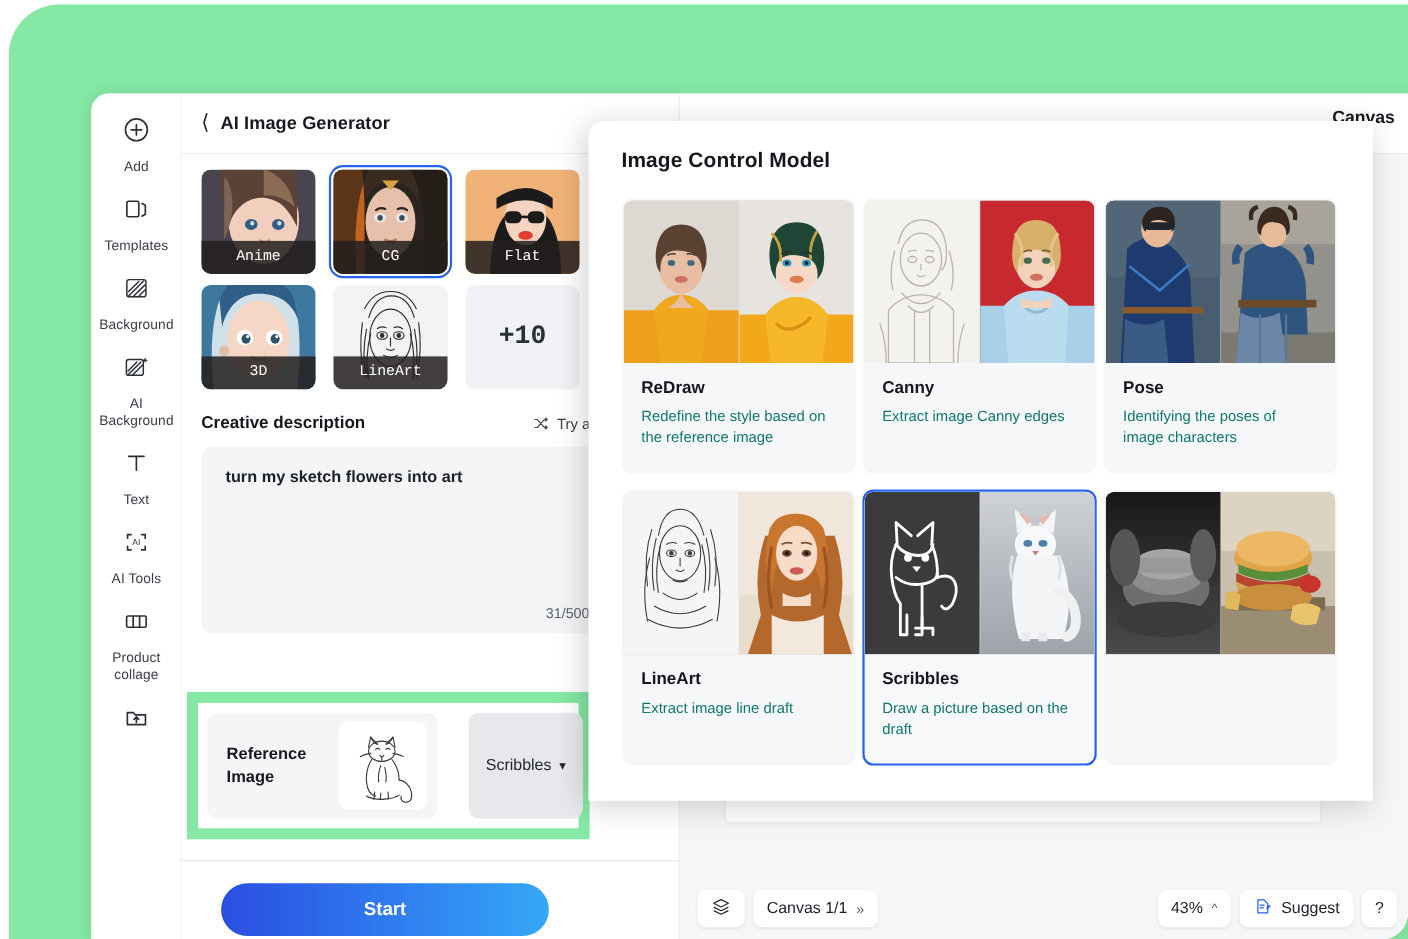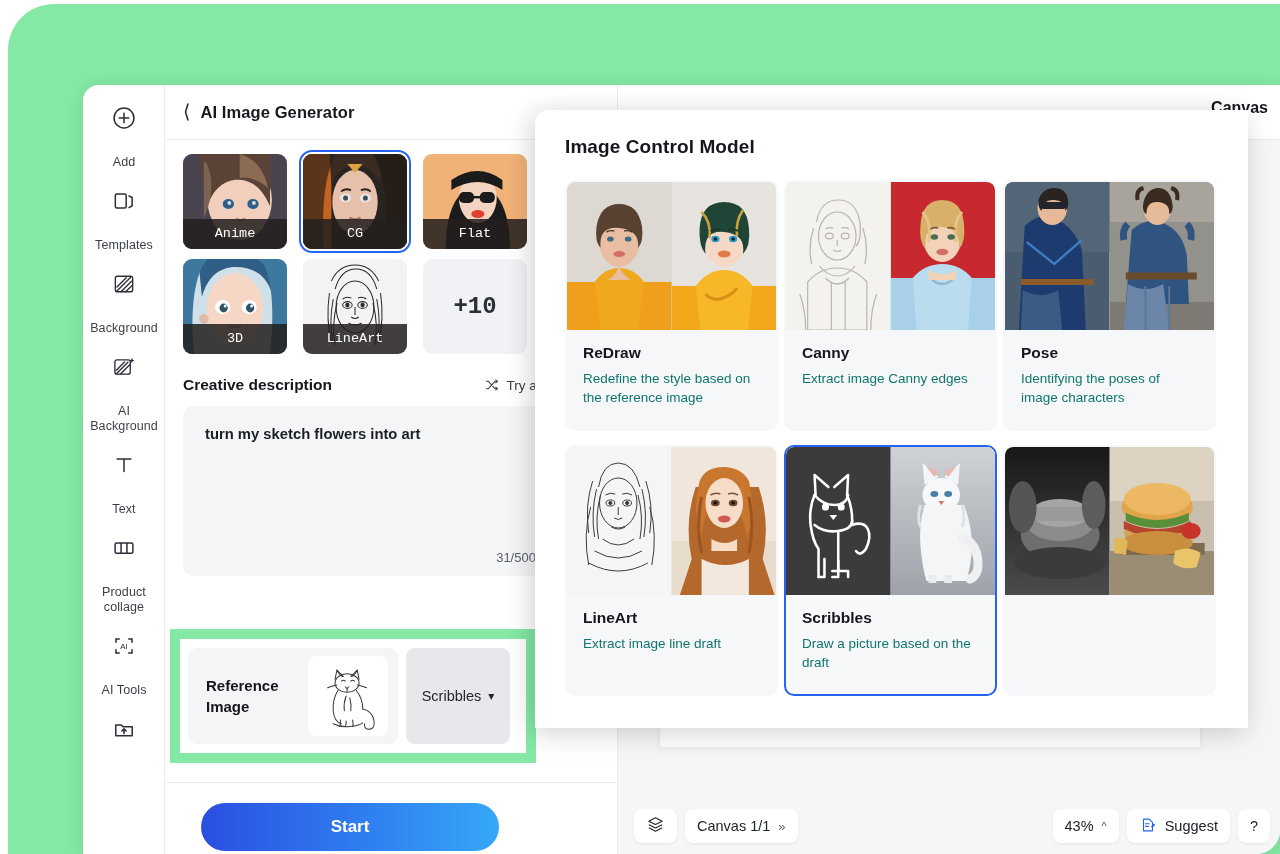--- a/index.html
+++ b/index.html
@@ -41,21 +41,21 @@
   }
   .rail-item {
     width: 82px;
     display: flex; flex-direction: column; align-items: center;
     padding: 9px 0 7px 0;
     cursor: pointer;
     user-select: none;
   }
   .rail-icon { width: 30px; height: 30px; display: flex; align-items: center; justify-content: center; color: #2b2f38; }
   .rail-label {
-    margin-top: 22px;
+    margin-top: 11px;
     font-size: 12.5px; line-height: 15px;
     color: #3a3f49; text-align: center;
     letter-spacing: .1px;
   }
 
   
   .gen-panel {
     position: absolute; left: 82px; top: 0;
     width: 453px; height: 769px;
     background: #ffffff;
@@ -131,21 +131,21 @@
     position: absolute;
     left: 87px; top: 544px;
     width: 366px; height: 134px;
     border: 10px solid #85E8A4;
     background: #ffffff;
   }
   .ref-row {
     position: absolute;
     left: 97px; top: 554px;
     width: 346px; height: 114px;
-    display: flex; align-items: center; gap: 8px;
+    display: flex; align-items: center; gap: 28px;
     padding: 8px 10px 8px 8px;
   }
   .ref-card {
     flex: 0 0 210px;
     height: 96px;
     background: #f4f5f7;
     border-radius: 9px;
     display: flex; align-items: center;
     padding: 0 10px 0 18px;
     gap: 10px;
@@ -342,35 +342,35 @@
           <svg viewBox="0 0 24 24" fill="none" stroke="currentColor" stroke-width="1.4" width="26" height="26">
             <path d="M5.6 6.4h12.8M12 6.4v11.6" stroke-linecap="round"></path>
           </svg>
         </span>
         <span class="rail-label">Text</span>
       </div>
 
       <div class="rail-item">
         <span class="rail-icon">
           <svg viewBox="0 0 24 24" fill="none" stroke="currentColor" stroke-width="1.4" width="26" height="26">
+            <path d="M4.6 8.6V5.6h3M16.4 5.6h3v3M19.4 15.4v3h-3M7.6 18.4h-3v-3" stroke-linecap="round"></path>
+            <text x="12" y="14.6" font-size="7.2" font-family="Liberation Sans, sans-serif" fill="currentColor" stroke="none" text-anchor="middle">AI</text>
+          </svg>
+        </span>
+        <span class="rail-label">AI Tools</span>
+      </div>
+
+      <div class="rail-item">
+        <span class="rail-icon">
+          <svg viewBox="0 0 24 24" fill="none" stroke="currentColor" stroke-width="1.4" width="26" height="26">
             <rect x="3.8" y="7.4" width="16.4" height="9.4" rx="1.3"></rect>
             <path d="M9.3 7.4v9.4M14.7 7.4v9.4"></path>
           </svg>
         </span>
         <span class="rail-label">Product collage</span>
-      </div>
-
-      <div class="rail-item">
-        <span class="rail-icon">
-          <svg viewBox="0 0 24 24" fill="none" stroke="currentColor" stroke-width="1.4" width="26" height="26">
-            <path d="M4.6 8.6V5.6h3M16.4 5.6h3v3M19.4 15.4v3h-3M7.6 18.4h-3v-3" stroke-linecap="round"></path>
-            <text x="12" y="14.6" font-size="7.2" font-family="Liberation Sans, sans-serif" fill="currentColor" stroke="none" text-anchor="middle">AI</text>
-          </svg>
-        </span>
-        <span class="rail-label">AI Tools</span>
       </div>
 
       <div class="rail-item">
         <span class="rail-icon">
           <svg viewBox="0 0 24 24" fill="none" stroke="currentColor" stroke-width="1.4" width="26" height="26">
             <path d="M4.4 8.2h5.1l1.5 1.8h8.6v8.2H4.4z" stroke-linejoin="round"></path>
             <path d="M12 16.4v-4.3M10 13.8l2-2 2 2" stroke-linecap="round" stroke-linejoin="round"></path>
           </svg>
         </span>
         <span class="rail-label"></span>

